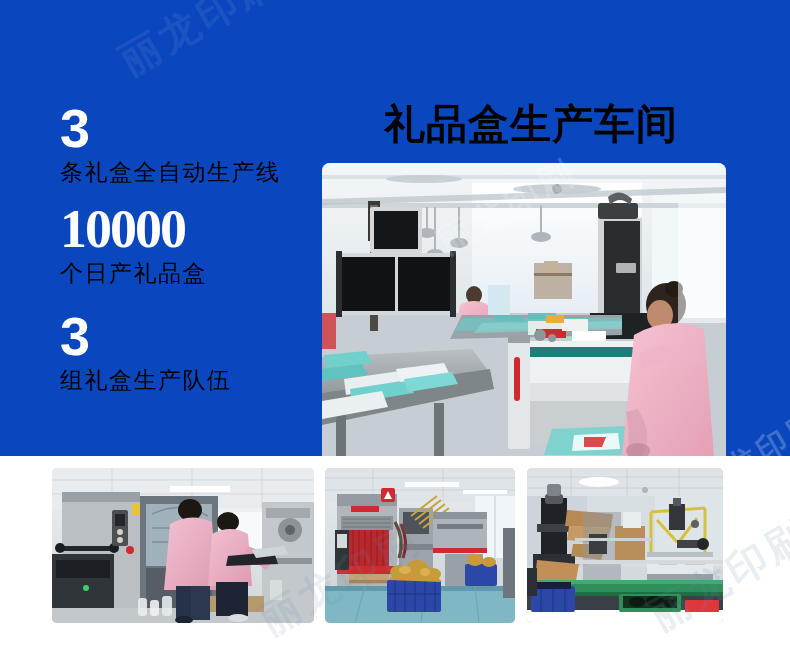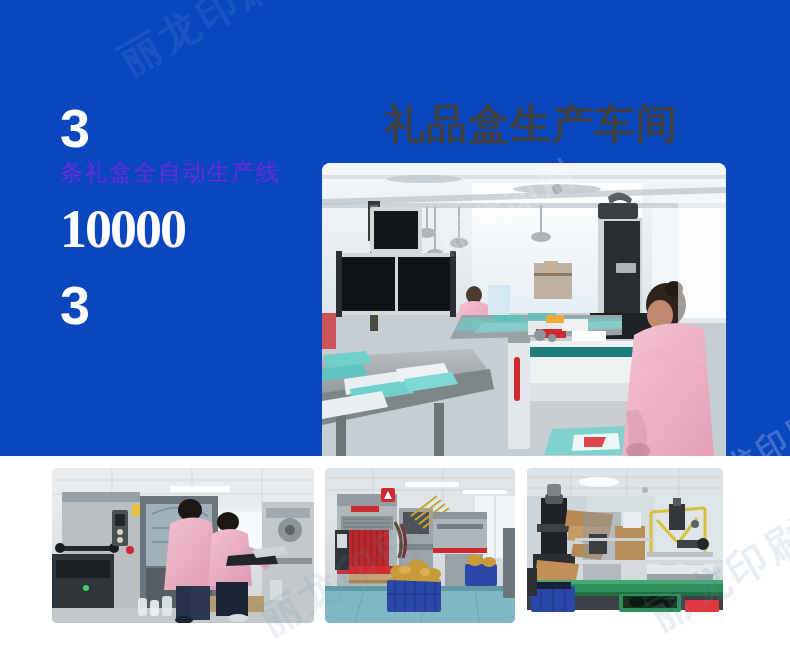--- a/index.html
+++ b/index.html
@@ -45,38 +45,38 @@
     line-height: 56px;
     color: #ffffff;
     letter-spacing: -1px;
   }
 
   .stat-number.wide { letter-spacing: -2px; font-family: Liberation Serif, serif; }
 
   .stat-label {
     font-size: 23px;
     line-height: 30px;
-    color: #6d28d9;
+    color: #000000;
     letter-spacing: 1.5px;
     font-weight: 400;
     margin-top: 1px;
   }
 
   .stat-block.b1 { margin-bottom: 14px; }
   .stat-block.b2 { margin-bottom: 20px; }
 
   
   .section-title {
     position: absolute;
     left: 384px;
     top: 99px;
     font-size: 41px;
     font-weight: bold;
     line-height: 50px;
-    color: #404040;
+    color: #000000;
     letter-spacing: 1px;
     white-space: nowrap;
   }
 
   
   .hero-photo {
     position: absolute;
     left: 322px;
     top: 163px;
     width: 404px;
@@ -140,24 +140,26 @@
 
   <div class="stats-column">
 
     <div class="stat-block b1">
       <div class="stat-number">3</div>
       <div class="stat-label">条礼盒全自动生产线</div>
     </div>
 
     <div class="stat-block b2">
       <div class="stat-number wide">10000</div>
+      <div class="stat-label">个日产礼品盒</div>
     </div>
 
     <div class="stat-block">
       <div class="stat-number">3</div>
+      <div class="stat-label">组礼盒生产队伍</div>
     </div>
 
   </div>
 
   <div class="section-title">礼品盒生产车间</div>
 
   <div class="hero-photo">
     <svg class="photo-svg" viewBox="0 0 404 293" preserveAspectRatio="xMidYMid slice">
       <defs>
         <linearGradient id="ceil" x1="0" y1="0" x2="0" y2="1">

